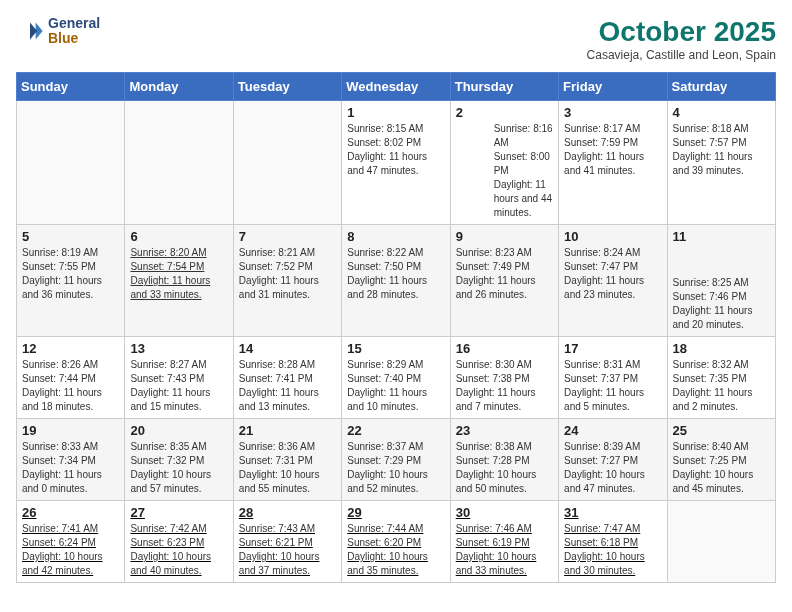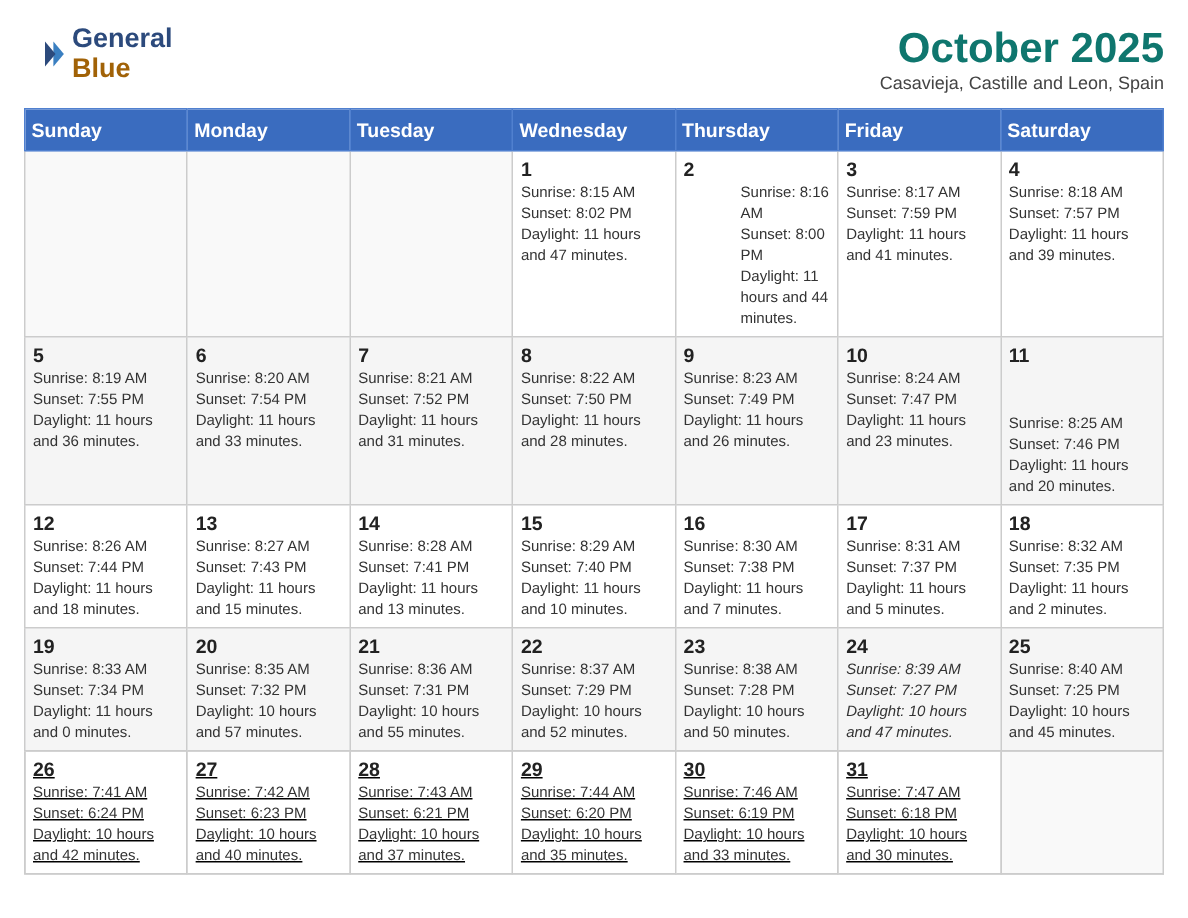--- a/index.html
+++ b/index.html
@@ -15,21 +15,21 @@
       justify-content: space-between;
       align-items: flex-start;
       margin-bottom: 10px;
     }
     .logo {
       display: flex;
       align-items: center;
       gap: 4px;
     }
     .logo-text {
-      font-size: 18px;
+      font-size: 14px;
       font-weight: bold;
       color: #2c4a7c;
       line-height: 1.1;
     }
     .logo-text span {
       color: #3a7fc1;
     }
     .logo-icon {
       width: 28px;
       height: 28px;
@@ -159,21 +159,21 @@
       </tr>
       <tr style="background-color: rgb(240, 244, 248);">
         <td>
           <span class="day-number">5</span>
           <div class="day-info" style="white-space: pre-line;">Sunrise: 8:19 AM
 Sunset: 7:55 PM
 Daylight: 11 hours and 36 minutes.</div>
         </td>
         <td>
           <span class="day-number">6</span>
-          <div class="day-info" style="white-space: pre-line;">Sunrise: 8:20 AM
+          <div class="day-info" style="white-space: pre-line; text-decoration: underline;">Sunrise: 8:20 AM
 Sunset: 7:54 PM
 Daylight: 11 hours and 33 minutes.</div>
         </td>
         <td>
           <span class="day-number">7</span>
           <div class="day-info" style="white-space: pre-line;">Sunrise: 8:21 AM
 Sunset: 7:52 PM
 Daylight: 11 hours and 31 minutes.</div>
         </td>
         <td>
@@ -271,21 +271,21 @@
 Daylight: 10 hours and 52 minutes.</div>
         </td>
         <td>
           <span class="day-number">23</span>
           <div class="day-info" style="white-space: pre-line;">Sunrise: 8:38 AM
 Sunset: 7:28 PM
 Daylight: 10 hours and 50 minutes.</div>
         </td>
         <td>
           <span class="day-number">24</span>
-          <div class="day-info" style="white-space: pre-line; font-style: italic;">Sunrise: 8:39 AM
+          <div class="day-info" style="white-space: pre-line;">Sunrise: 8:39 AM
 Sunset: 7:27 PM
 Daylight: 10 hours and 47 minutes.</div>
         </td>
         <td>
           <span class="day-number">25</span>
           <div class="day-info" style="white-space: pre-line;">Sunrise: 8:40 AM
 Sunset: 7:25 PM
 Daylight: 10 hours and 45 minutes.</div>
         </td>
       </tr>

